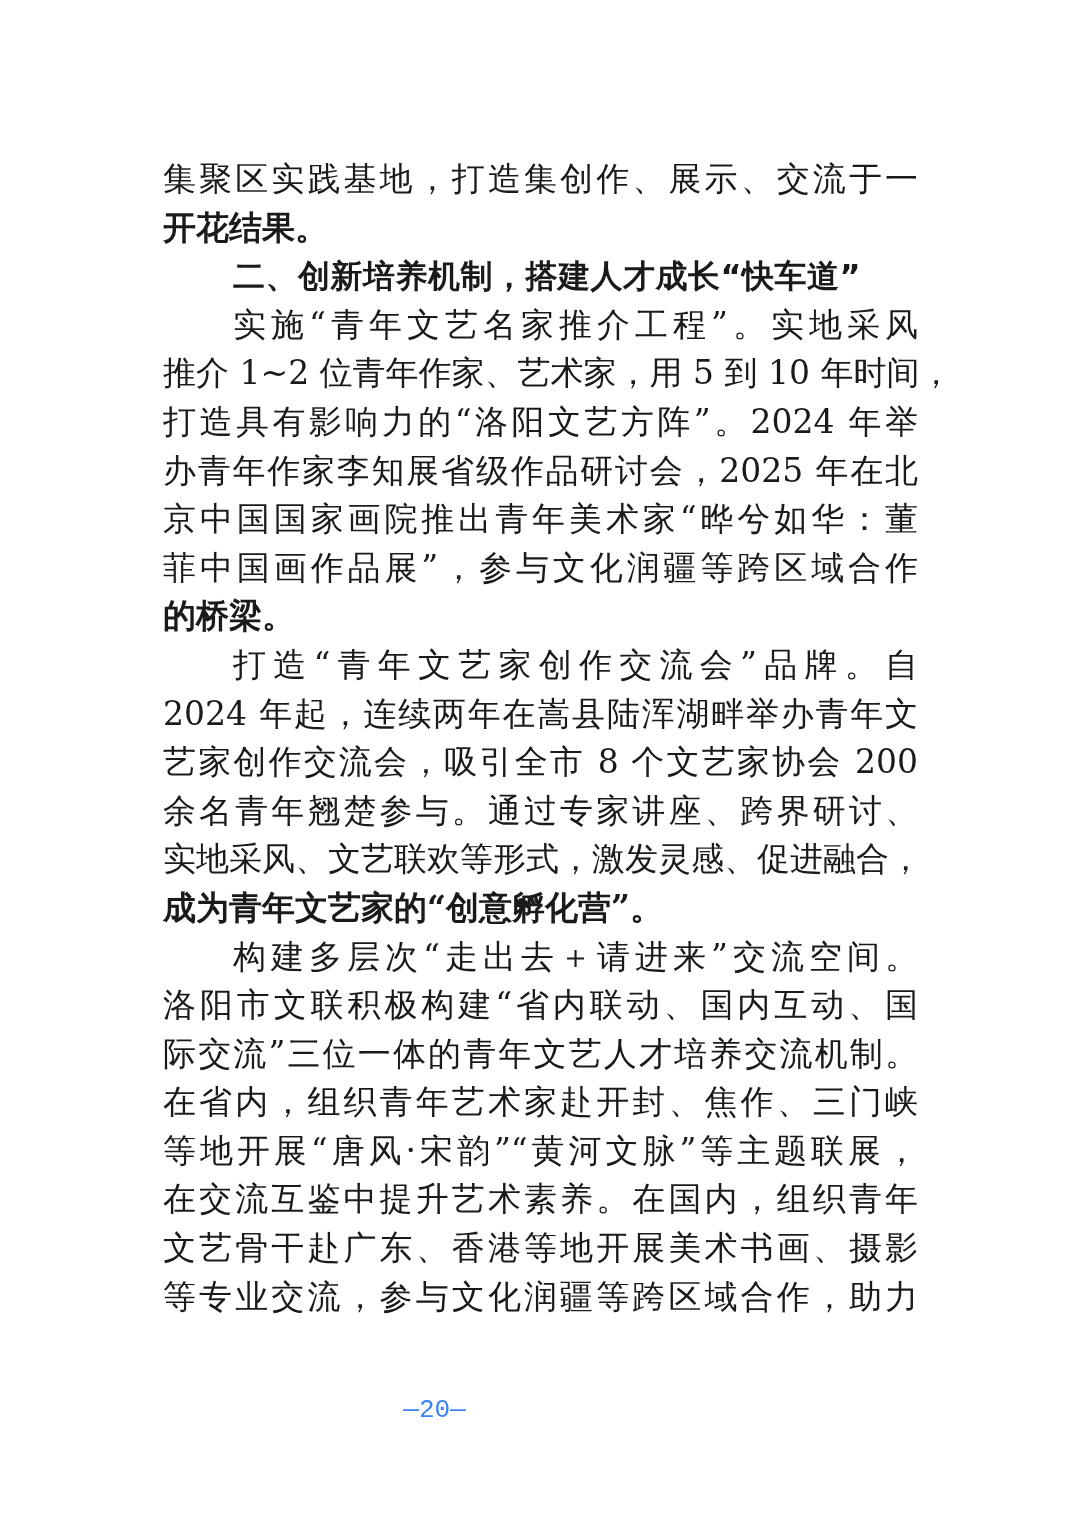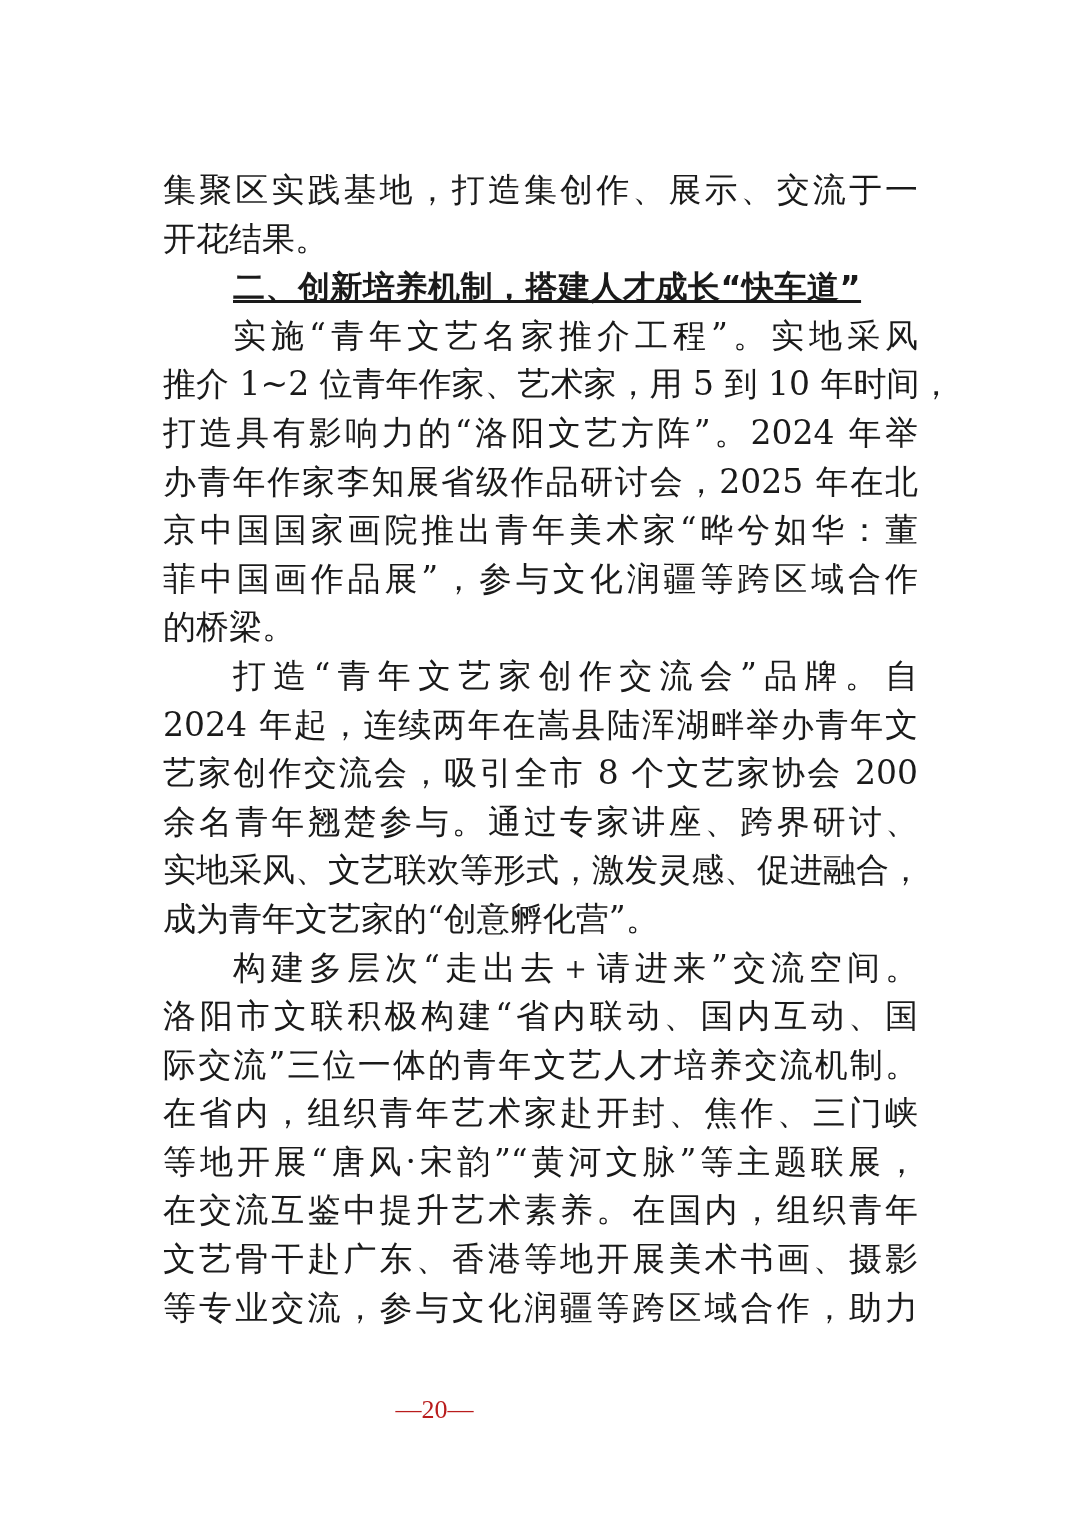--- a/index.html
+++ b/index.html
@@ -20,54 +20,53 @@
       left: 0; top: 0;
       width: 1080px;
       height: 1525px;
       background: #ffffff;
     }
     .body-text {
       position: absolute;
       left: 163px;
       top: 155px;
       width: 755px;
-      margin-top: 11px;
     }
     .line {
       height: 48.6px;
       line-height: 48.6px;
       font-size: 33px;
       white-space: nowrap;
       text-align: justify;
       text-align-last: justify;
       letter-spacing: 0px;
     }
     .line.last {
       text-align-last: left;
+      font-weight: bold;
     }
     .line.indent {
       padding-left: 70px;
     }
     .line.heading {
       font-family: "DejaVu Sans", "Liberation Sans", sans-serif;
       font-weight: bold;
       font-size: 32px;
       padding-left: 70px;
       letter-spacing: 0.5px;
-      text-decoration: underline;
     }
     .page-number {
       position: absolute;
       top: 1395px;
       left: 0;
       width: 869px;
       text-align: center;
       font-size: 26px;
-      font-family: Liberation Serif, serif;
-      color: #b91c1c;
+      font-family: Liberation Mono, monospace;
+      color: #3b82f6;
     }
   </style>
 </head>
 <body>
 
 <div class="page">
   <div class="body-text">
 
     <div class="line">集聚区实践基地，打造集创作、展示、交流于一</div>
     <div class="line last">开花结果。</div>

